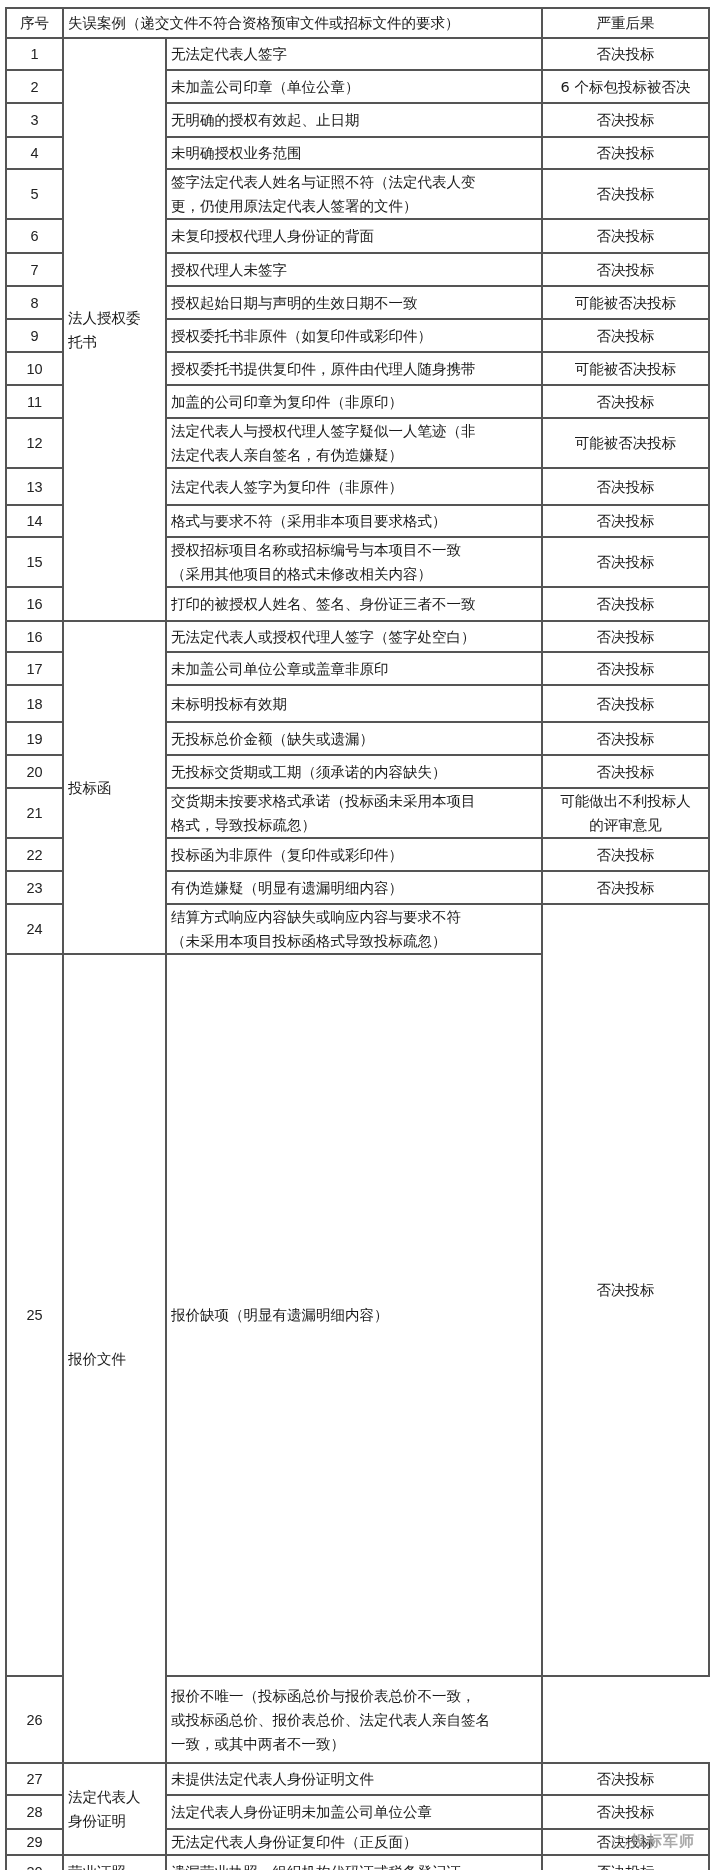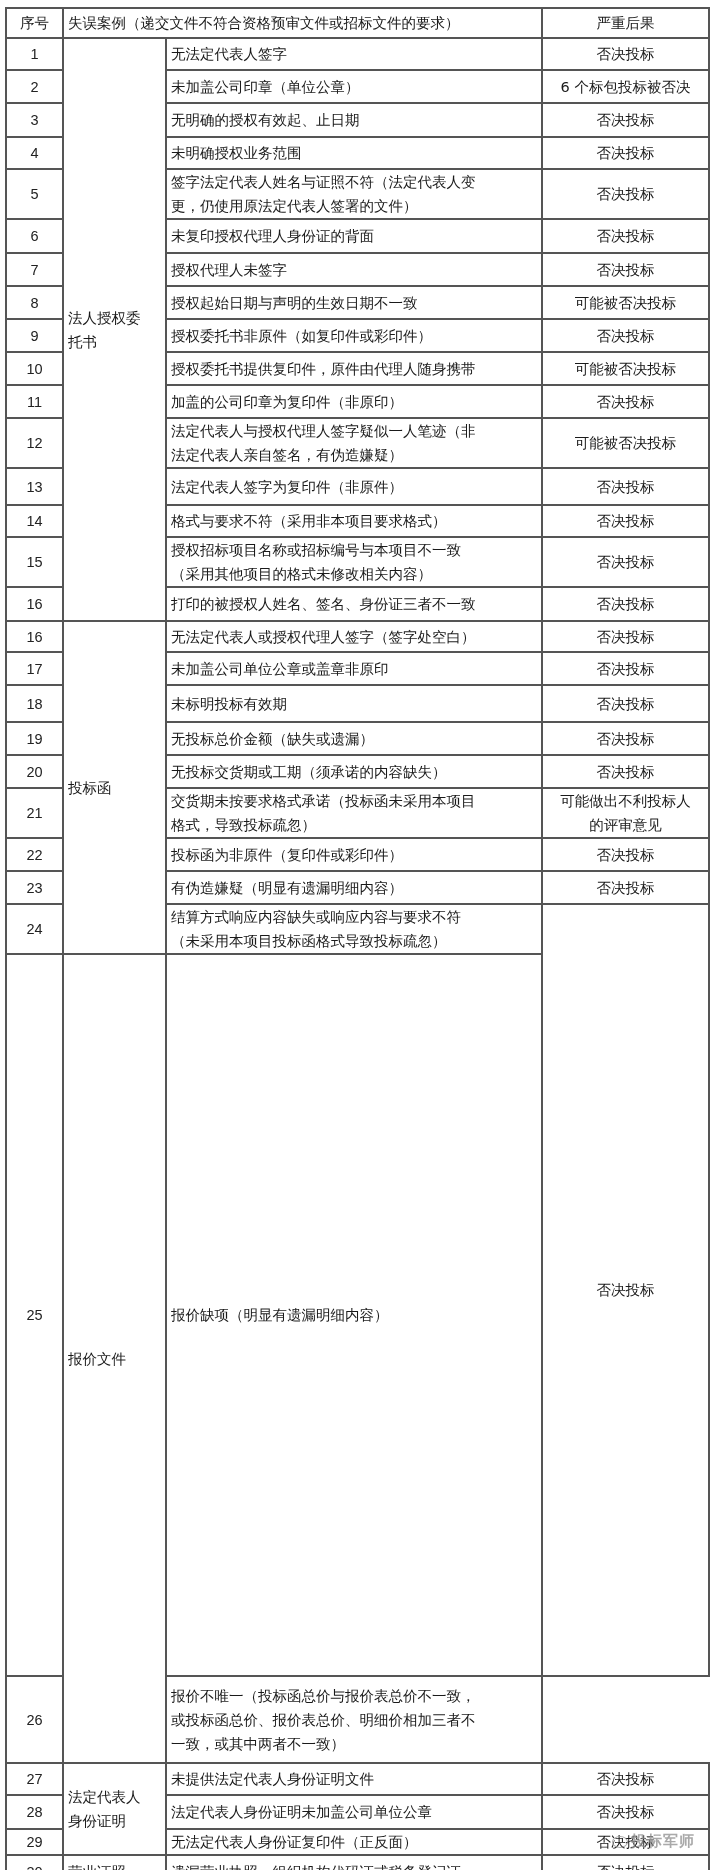--- a/index.html
+++ b/index.html
@@ -292,21 +292,21 @@
         <td class="res multi">
           <span class="line">①可能被否决投标</span>
           <span class="line">②可能做出不利于投</span>
           <span class="line">标人的评审意见</span>
         </td>
       </tr>
       <tr style="height: 87px;">
         <td class="num">26</td>
         <td class="desc">
           <span class="line">报价不唯一（投标函总价与报价表总价不一致，</span>
-          <span class="line">或投标函总价、报价表总价、明细价相加三者不</span>
+          <span class="line">或投标函总价、报价表总价、法定代表人亲自签名</span>
           <span class="line">一致，或其中两者不一致）</span>
         </td>
       </tr>
       <tr style="height: 32px;">
         <td class="num">27</td>
         <td class="cat" rowspan="3">
           <span class="line">法定代表人</span>
           <span class="line">身份证明</span>
         </td>
         <td class="desc">

